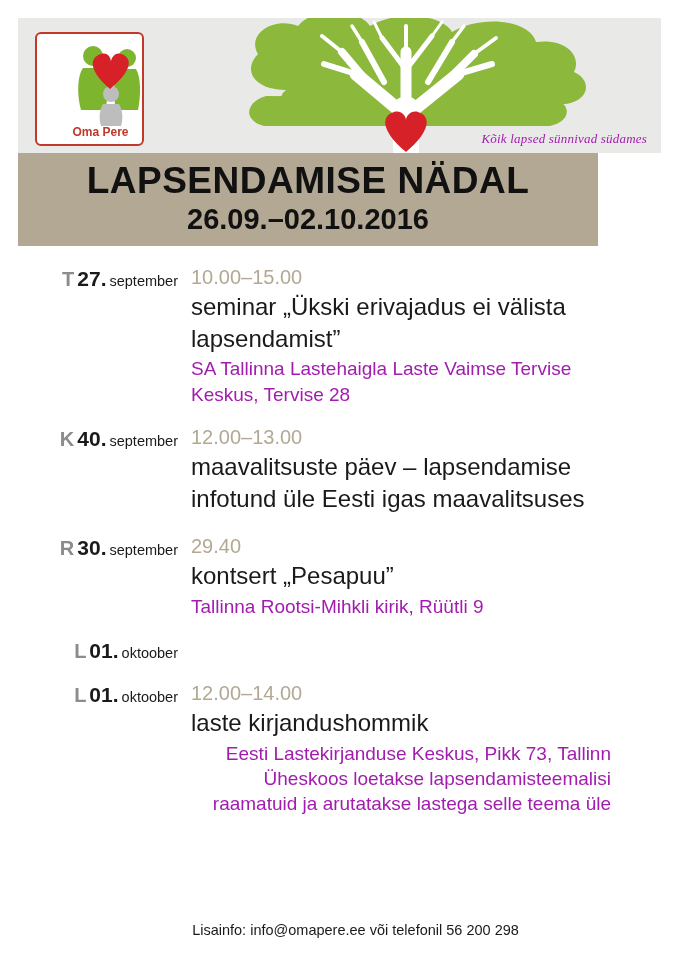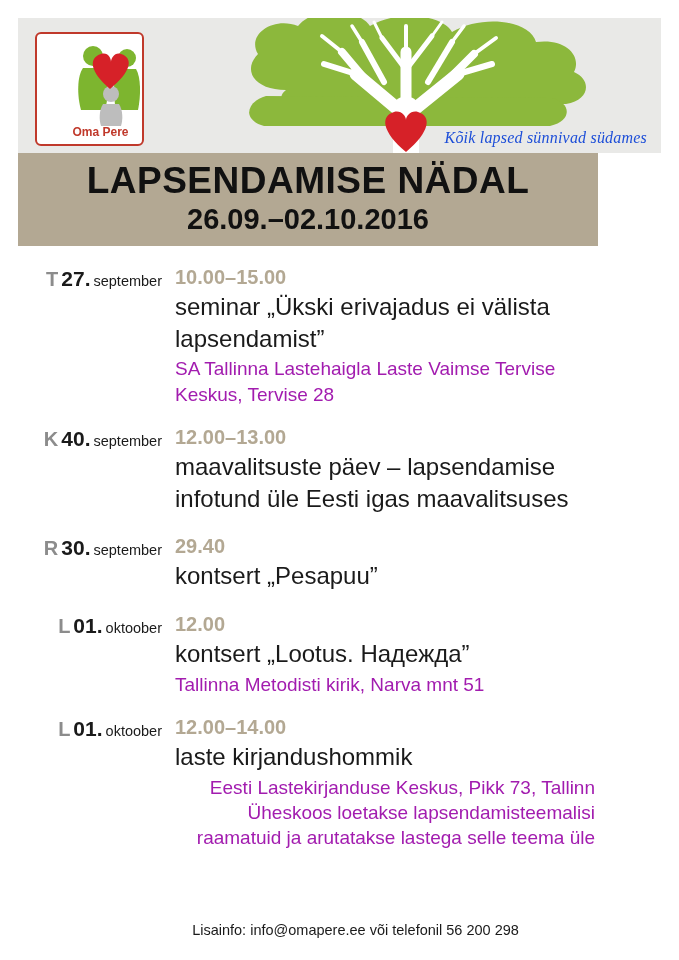--- a/index.html
+++ b/index.html
@@ -41,22 +41,22 @@
     position: absolute;
     left: 128px;
     top: -6px;
   }
   .slogan {
     position: absolute;
     right: 14px;
     bottom: 6px;
     font-family: "Liberation Serif", serif;
     font-style: italic;
-    font-size: 16px;
-    color: #1d4ed8;
+    font-size: 13px;
+    color: #a21caf;
     letter-spacing: 0.2px;
   }
 
   
   .logo-box {
     position: absolute;
     left: 17px;
     top: 14px;
     width: 105px;
     height: 110px;
@@ -112,20 +112,21 @@
   .events {
     position: absolute;
     left: 0;
     top: 265px;
     width: 679px;
   }
   .event {
     position: relative;
     display: flex;
     margin-bottom: 18px;
+    margin-left: 16px;
   }
   .ev-date {
     width: 172px;
     padding-right: 10px;
     text-align: right;
     box-sizing: border-box;
     white-space: nowrap;
     padding-top: 2px;
   }
   .ev-dow {
@@ -146,21 +147,20 @@
   }
   .ev-body {
     flex: 1;
     padding-left: 3px;
   }
   .ev-time {
     font-size: 20px;
     color: #b3a893;
     line-height: 1.25;
     margin-bottom: 1px;
-    font-weight: bold;
   }
   .ev-title {
     font-size: 24px;
     color: #1a1a1a;
     line-height: 1.32;
     margin-bottom: 2px;
     max-width: 430px;
   }
   .ev-note {
     font-size: 19px;
@@ -277,31 +277,27 @@
       </div>
     </div>
 
     <div class="event">
       <div class="ev-date">
         <span class="ev-dow">R</span><span class="ev-day">30.</span><span class="ev-month">september</span>
       </div>
       <div class="ev-body">
         <div class="ev-time">29.40</div>
         <div class="ev-title">kontsert „Pesapuu”</div>
+        <div class="ev-note">Tallinna Rootsi-Mihkli kirik, Rüütli 9</div>
       </div>
     </div>
 
     <div class="event">
       <div class="ev-date">
         <span class="ev-dow">L</span><span class="ev-day">01.</span><span class="ev-month">oktoober</span>
-      </div>
-      <div class="ev-body">
-        <div class="ev-time">12.00</div>
-        <div class="ev-title">kontsert „Lootus. Надежда”</div>
-        <div class="ev-note">Tallinna Metodisti kirik, Narva mnt 51</div>
       </div>
     </div>
 
     <div class="event">
       <div class="ev-date">
         <span class="ev-dow">L</span><span class="ev-day">01.</span><span class="ev-month">oktoober</span>
       </div>
       <div class="ev-body">
         <div class="ev-time">12.00–14.00</div>
         <div class="ev-title">laste kirjandushommik</div>

